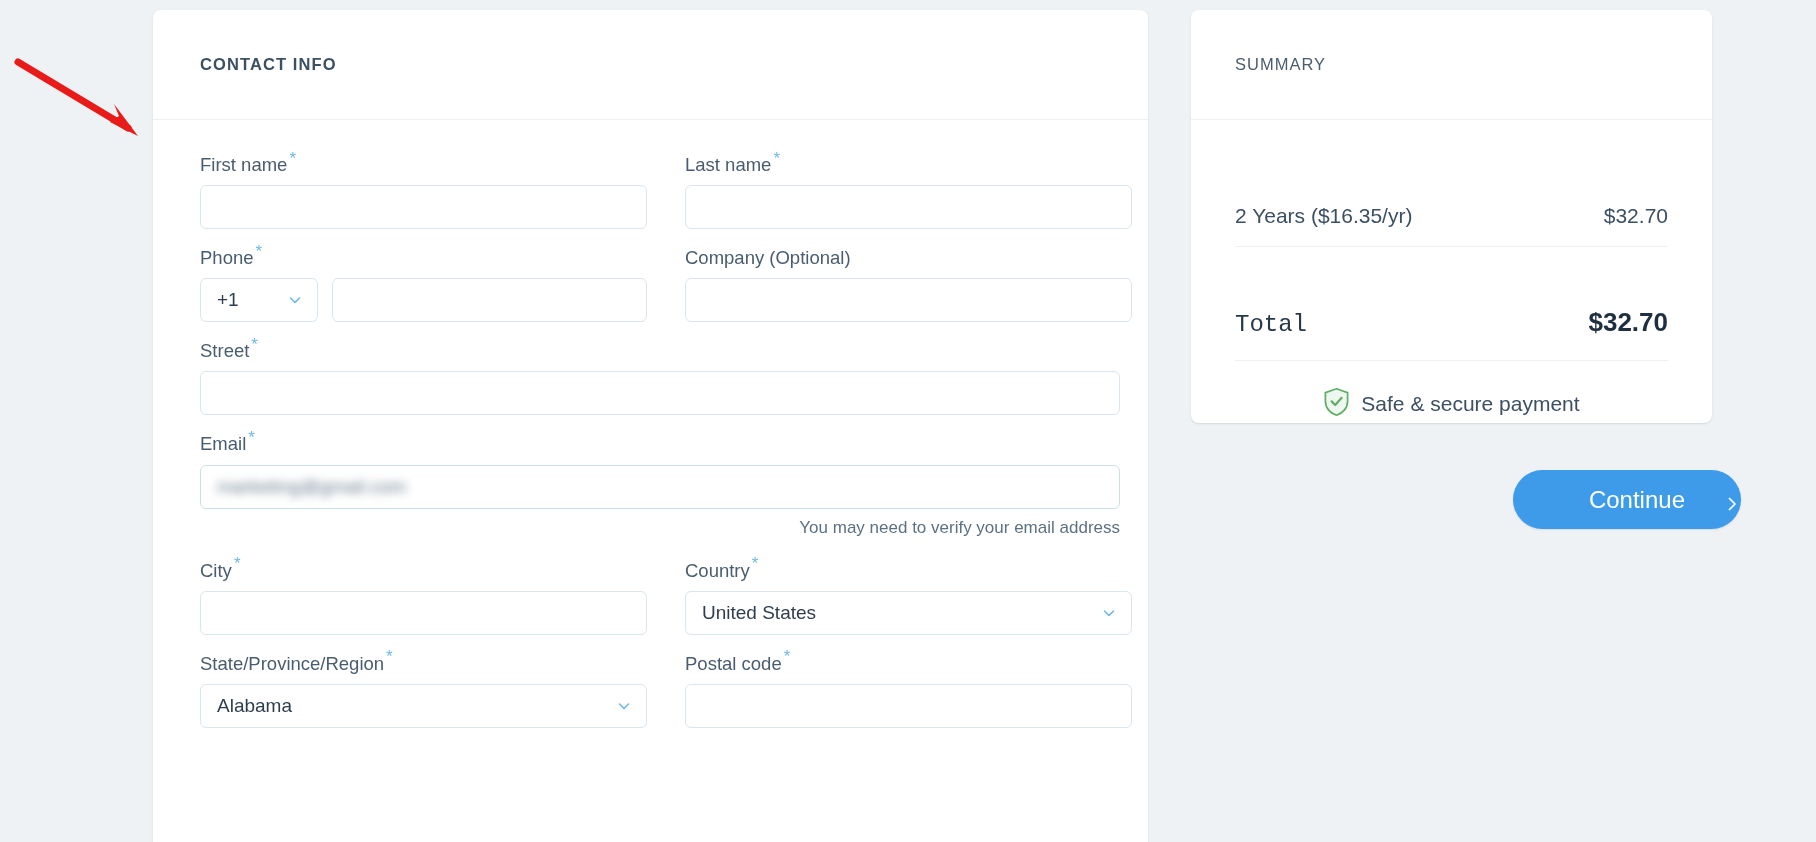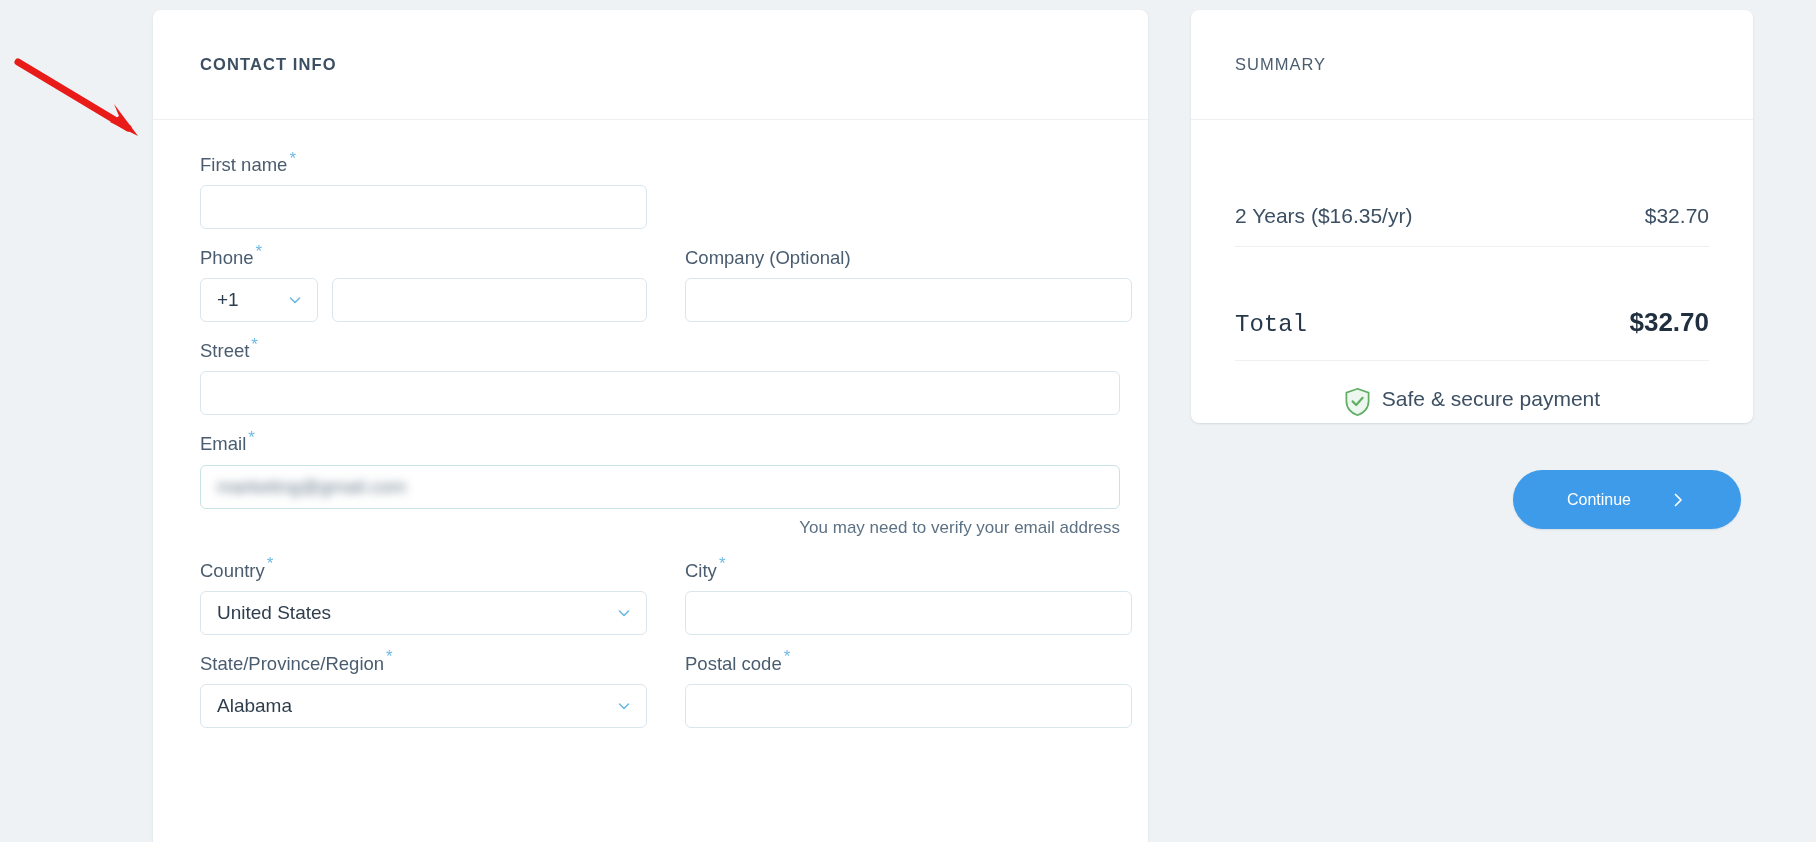--- a/index.html
+++ b/index.html
@@ -147,21 +147,21 @@
     filter: blur(5px);
     user-select: none;
     white-space: nowrap;
   }
   .input-wrap { position: relative; }
 
   
   #summary-card {
     left: 1191px;
     top: 10px;
-    width: 562px;
+    width: 521px;
     height: 413px;
   }
 
   .sum-header {
     height: 110px;
     display: flex;
     align-items: center;
     padding-left: 44px;
     border-bottom: 1px solid #edf1f4;
   }
@@ -185,42 +185,43 @@
 
   .sum-row.total {
     padding-top: 16px;
     padding-bottom: 22px;
   }
   .sum-row.total .lbl { font-size: 24px; color: #26384a; font-family: Liberation Mono, monospace; }
   .sum-row.total .val { font-size: 26px; font-weight: bold; color: #1f2f3f; }
 
   .secure {
     display: flex;
+    align-items: center;
     justify-content: center;
     gap: 11px;
     margin-top: 26px;
   }
   .secure span.txt { font-size: 21px; color: #3c4f63; }
 
   
   #continue-button {
     position: absolute;
     left: 1513px;
     top: 470px;
     width: 228px;
     height: 59px;
     background: #3d9be9;
     border: none;
     border-radius: 30px;
     color: #fff;
-    font-size: 16px;
+    font-size: 24px;
     font-family: "Liberation Sans", sans-serif;
     display: flex;
     align-items: center;
-    justify-content: center;
+    justify-content: flex-end;
     gap: 38px;
     cursor: pointer;
     box-shadow: 0 1px 2px rgba(16,38,60,0.10);
   }
   #continue-button .chev-r { display: block; width: 18px; height: 18px; }
 
   
   #annotation-arrow {
     position: absolute;
     left: 10px;
@@ -240,20 +241,26 @@
     <div class="card-header">
       <div class="card-title">CONTACT INFO</div>
     </div>
 
     <div class="card-body">
 
       <div class="row">
         <div class="col">
           <div class="field-label">
             <span>First name</span><span class="req">*</span>
+          </div>
+          <input class="input" type="text" value="" style="">
+        </div>
+        <div class="col">
+          <div class="field-label">
+            <span>Last name</span><span class="req">*</span>
           </div>
           <input class="input" type="text" value="" style="">
         </div>
       </div>
 
       <div class="row">
         <div class="col">
           <div class="field-label">
             <span>Phone</span><span class="req">*</span>
           </div>
@@ -297,36 +304,36 @@
             <input class="input email-focus" type="text" style="">
             <span class="blur-value">marketing@gmail.com</span>
           </div>
           <div class="helper">You may need to verify your email address</div>
         </div>
       </div>
 
       <div class="row">
         <div class="col">
           <div class="field-label">
+            <span>City</span><span class="req">*</span>
+          </div>
+          <input class="input" type="text" value="" style="">
+        </div>
+        <div class="col">
+          <div class="field-label">
             <span>Country</span><span class="req">*</span>
           </div>
           <div class="select">
             <span>United States</span>
             <span class="chev">
               <svg viewBox="0 0 16 16" width="16" height="16" fill="none" stroke="#6db9e6" stroke-width="1.6" stroke-linecap="round" stroke-linejoin="round">
                 <polyline points="3.5,6 8,10.5 12.5,6"></polyline>
               </svg>
             </span>
           </div>
-        </div>
-        <div class="col">
-          <div class="field-label">
-            <span>City</span><span class="req">*</span>
-          </div>
-          <input class="input" type="text" value="" style="">
         </div>
       </div>
 
       <div class="row">
         <div class="col">
           <div class="field-label">
             <span>State/Province/Region</span><span class="req">*</span>
           </div>
           <div class="select">
             <span>Alabama</span>

